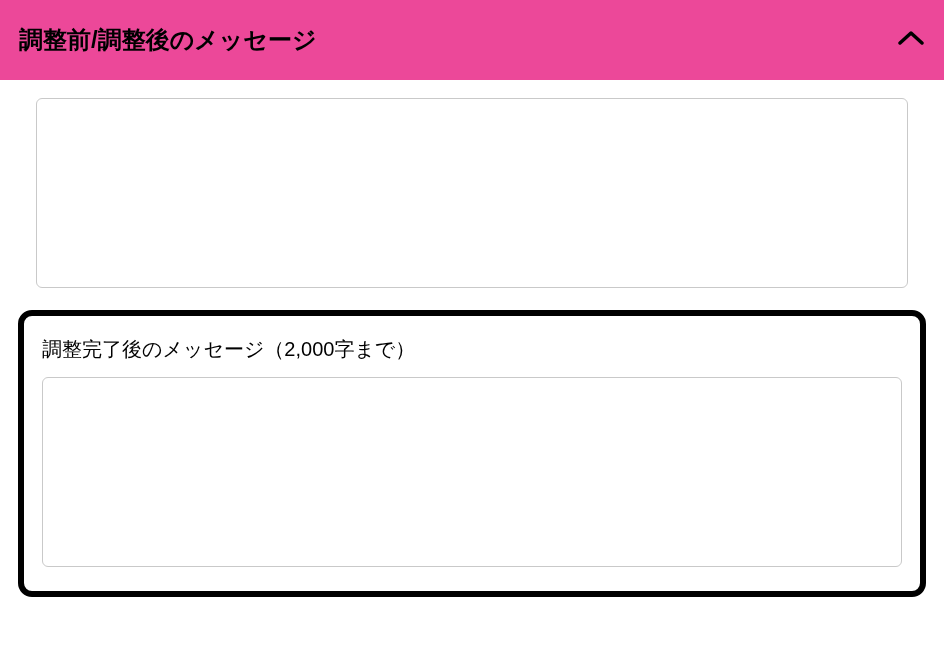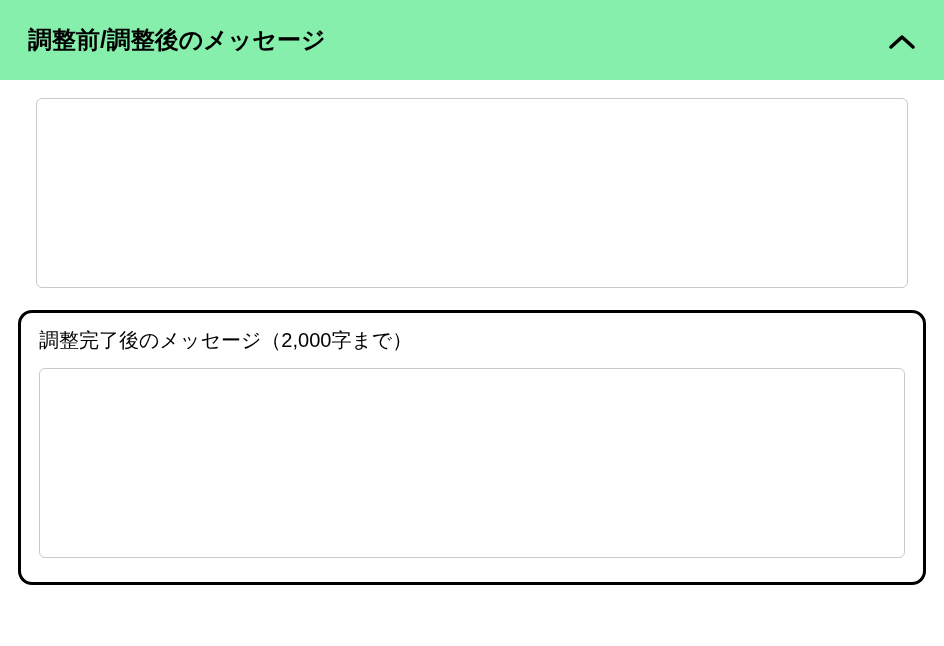--- a/index.html
+++ b/index.html
@@ -7,25 +7,25 @@
       margin: 0;
       padding: 0;
     }
     body {
       font-family: -apple-system, BlinkMacSystemFont, "Hiragino Sans", "Hiragino Kaku Gothic ProN", Meiryo, sans-serif;
       background: #ffffff;
       width: 944px;
       height: 646px;
     }
     .section-header {
-      background: #86efac;
+      background: #ec4899;
       display: flex;
-      align-items: flex-end;
+      align-items: flex-start;
       justify-content: space-between;
-      padding: 24px 28px;
+      padding: 24px 19px;
       cursor: pointer;
     }
     .section-title {
       font-size: 24px;
       font-weight: 700;
       color: #000000;
     }
     .chevron-icon {
       width: 28px;
       height: 28px;
@@ -56,23 +56,23 @@
       border: 1px solid #c9c9c9;
       border-radius: 6px;
       padding: 12px;
       font-size: 16px;
       font-family: inherit;
       resize: none;
       outline: none;
       background: #ffffff;
     }
     .highlighted-group {
-      border: 3px solid #000000;
+      border: 6px solid #000000;
       border-radius: 14px;
-      padding: 14px 18px 20px 18px;
+      padding: 20px 18px 20px 18px;
       margin-left: -18px;
       margin-right: -18px;
     }
     .highlighted-group .field-label {
       margin-bottom: 14px;
     }
     .highlighted-group .textarea-input {
       height: 190px;
     }
   </style>

